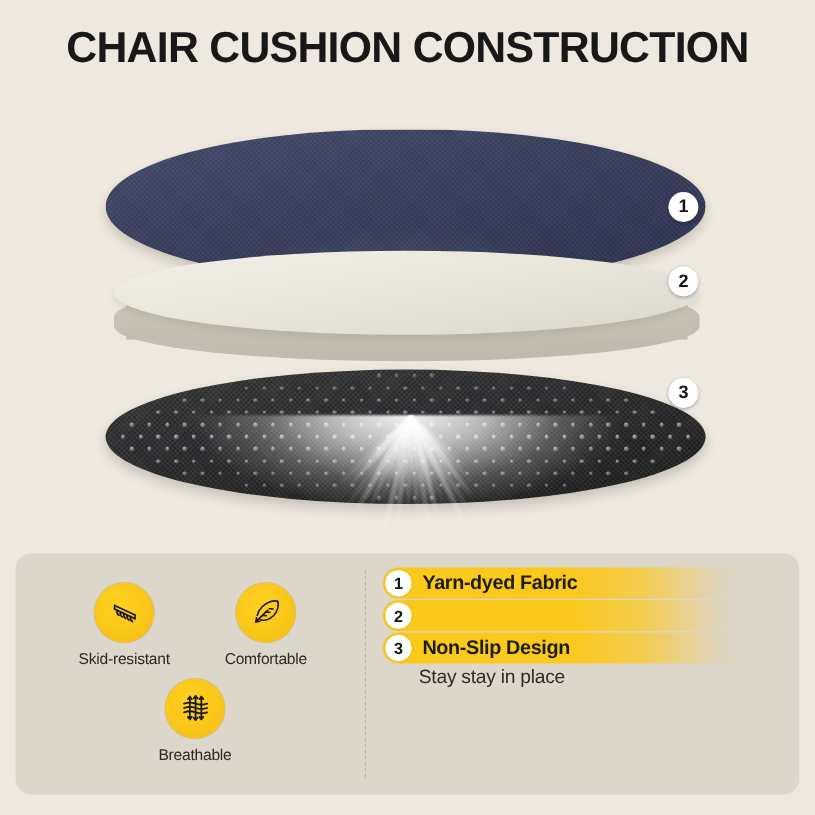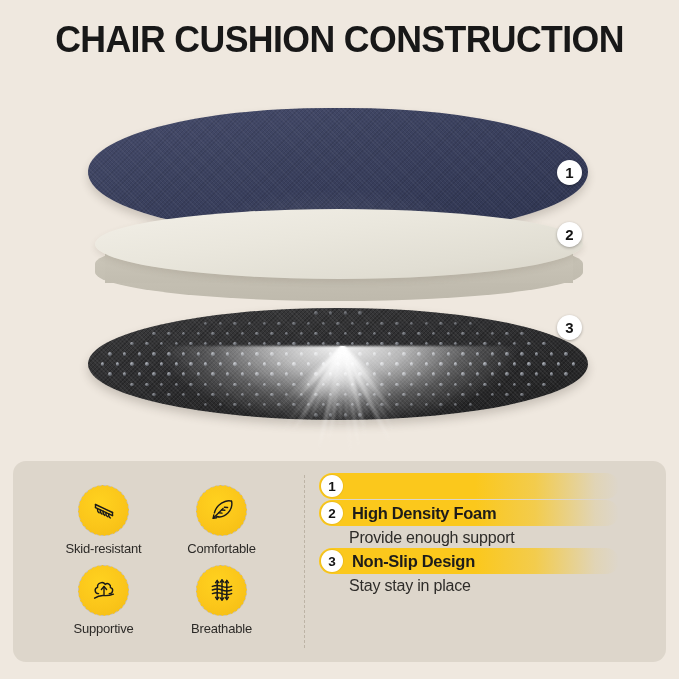--- a/index.html
+++ b/index.html
@@ -686,33 +686,20 @@
             <path d="M24.5 6.2c1.1 3.4-0.3 8.6-3.6 11.9-3.3 3.3-8 4.4-11.2 3.4"></path>
             <path d="M6.2 23.3 L16 13.6"></path>
             <path d="M6.2 23.3 l0.6-3.4 M6.2 23.3 l3.4-0.6"></path>
             <path d="M11.8 17.8 l3.2 0.3 M14.6 15 l3.3 0.3 M17.4 12.3 l3.2 0.2"></path>
           </g>
         </svg>
       </div>
       <div class="feature-label">Comfortable</div>
     </div>
 
-    <div class="feature">
-      <div class="feature-circle">
-        <svg width="30" height="30" viewBox="0 0 30 30">
-          <g fill="none" stroke="#1a1a1a" stroke-width="1.4" stroke-linecap="round" stroke-linejoin="round">
-            <path d="M9.6 18.6 q-3.0 0-3.4-2.8 -0.4-2.8 2.4-3.4 -0.6-3.6 3.0-4.6 3.0-0.9 4.6 1.6 1.8-1.6 3.8-0.3 2.0 1.3 1.4 3.5 2.6 0.6 2.2 3.2 -0.4 2.8-3.4 2.8"></path>
-            <path d="M15 20.4 L15 11.6"></path>
-            <path d="M15 11.6 l-2.6 2.8 M15 11.6 l2.6 2.8"></path>
-            <path d="M5.6 23.2 q4.4-3.0 9.4-2.6 5.0 0.4 9.4-1.4"></path>
-          </g>
-        </svg>
-      </div>
-      <div class="feature-label">Supportive</div>
-    </div>
 
     <div class="feature">
       <div class="feature-circle">
         <svg width="30" height="30" viewBox="0 0 30 30">
           <g fill="none" stroke="#1a1a1a" stroke-width="1.5" stroke-linecap="round" stroke-linejoin="round">
             <path d="M10.2 5.6 L10.2 24.4"></path>
             <path d="M15 5.0 L15 25.0"></path>
             <path d="M19.8 5.6 L19.8 24.4"></path>
             <path d="M10.2 5.6 l-1.6 2.0 M10.2 5.6 l1.6 2.0"></path>
             <path d="M15 5.0 l-1.6 2.0 M15 5.0 l1.6 2.0"></path>
@@ -731,29 +718,28 @@
 
   </div>
 
   <div class="divider"></div>
 
   <div class="panel-right">
 
     <div class="flist-item">
       <div class="pill">
         <div class="pill-num">1</div>
+        <div class="pill-title">Yarn-dyed Fabric</div>
       </div>
     </div>
 
     <div class="flist-item indent">
       <div class="pill">
         <div class="pill-num">2</div>
-        <div class="pill-title">High Density Foam</div>
       </div>
-      <div class="flist-sub">Provide enough support</div>
     </div>
 
     <div class="flist-item indent">
       <div class="pill">
         <div class="pill-num">3</div>
         <div class="pill-title">Non-Slip Design</div>
       </div>
       <div class="flist-sub">Stay stay in place</div>
     </div>
 

